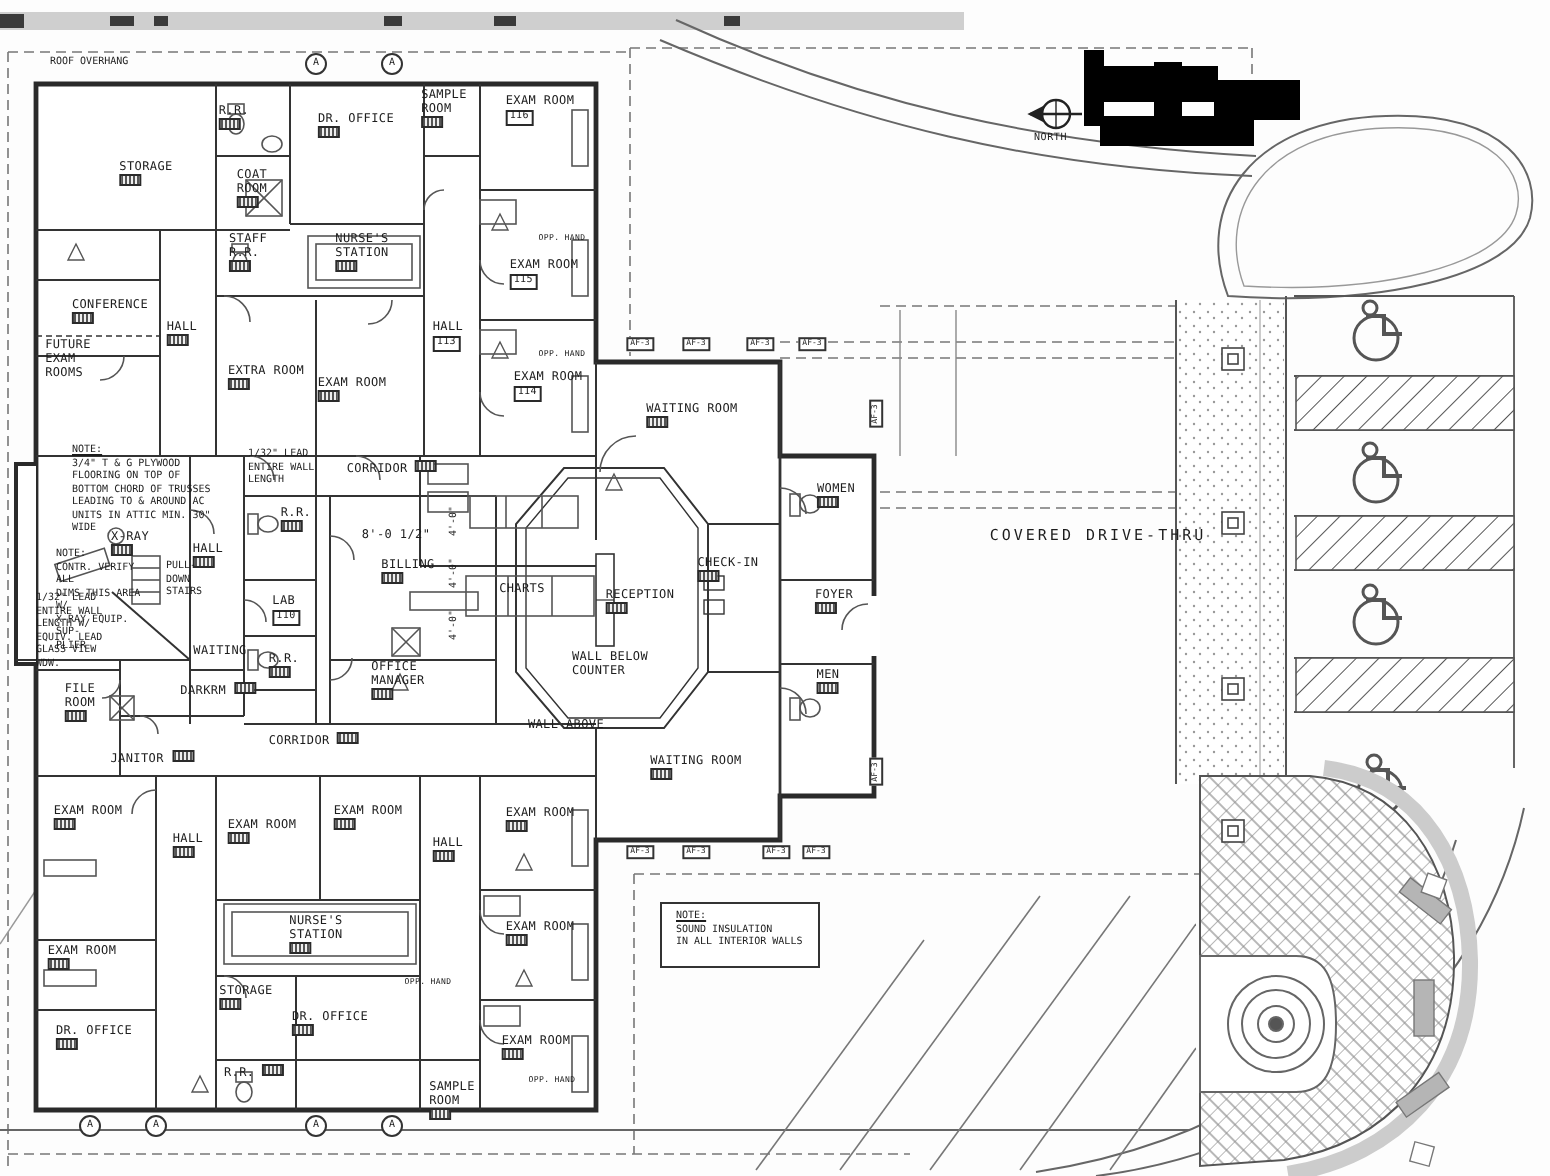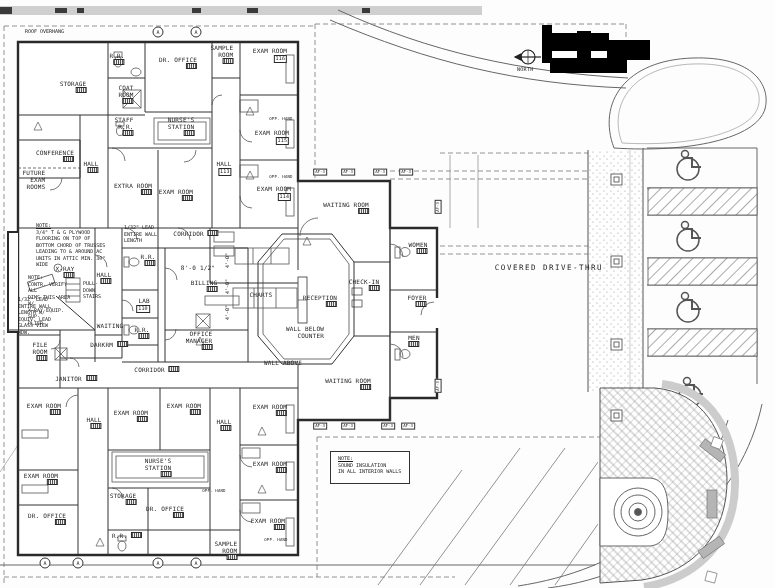--- a/index.html
+++ b/index.html
@@ -1,21 +1,21 @@
 <!DOCTYPE html>
 <html><head>
 <meta charset="utf-8">
 <title>Floor Plan</title>
 <style>
   html,body{margin:0;padding:0;background:#fff;}
   .sheet{position:relative;width:775px;height:588px;background:#fdfdfd;overflow:hidden;
          font-family:"DejaVu Sans Mono",monospace;color:#1d1d1d;}
   .sheet svg{position:absolute;left:0;top:0;}
   .lbl{position:absolute;transform:translateX(-50%);font-size:6px;line-height:1.2;
-       text-align:right;letter-spacing:.2px;white-space:pre-line;}
+       text-align:left;letter-spacing:.2px;white-space:pre-line;}
   .chip{display:inline-block;border:1px solid #2a2a2a;padding:0 1px;font-size:5px;
         line-height:1.15;background:#fff;}
   .smudge{display:inline-block;width:9px;height:4px;border:1px solid #2a2a2a;
           background:repeating-linear-gradient(90deg,#555 0 1px,#eee 1px 2px);}
   .note{position:absolute;font-size:5px;line-height:1.3;text-align:left;white-space:pre-line;}
   .nt{text-decoration:underline;}
   .vdim{position:absolute;font-size:5px;transform:rotate(-90deg);transform-origin:left top;white-space:nowrap;}
   .af{position:absolute;transform:translate(-50%,-50%);font-size:4px;border:1px solid #333;
       padding:0 1px;background:#fff;line-height:1.2;white-space:nowrap;}
   .afv{transform:translate(-50%,-50%) rotate(-90deg);}

